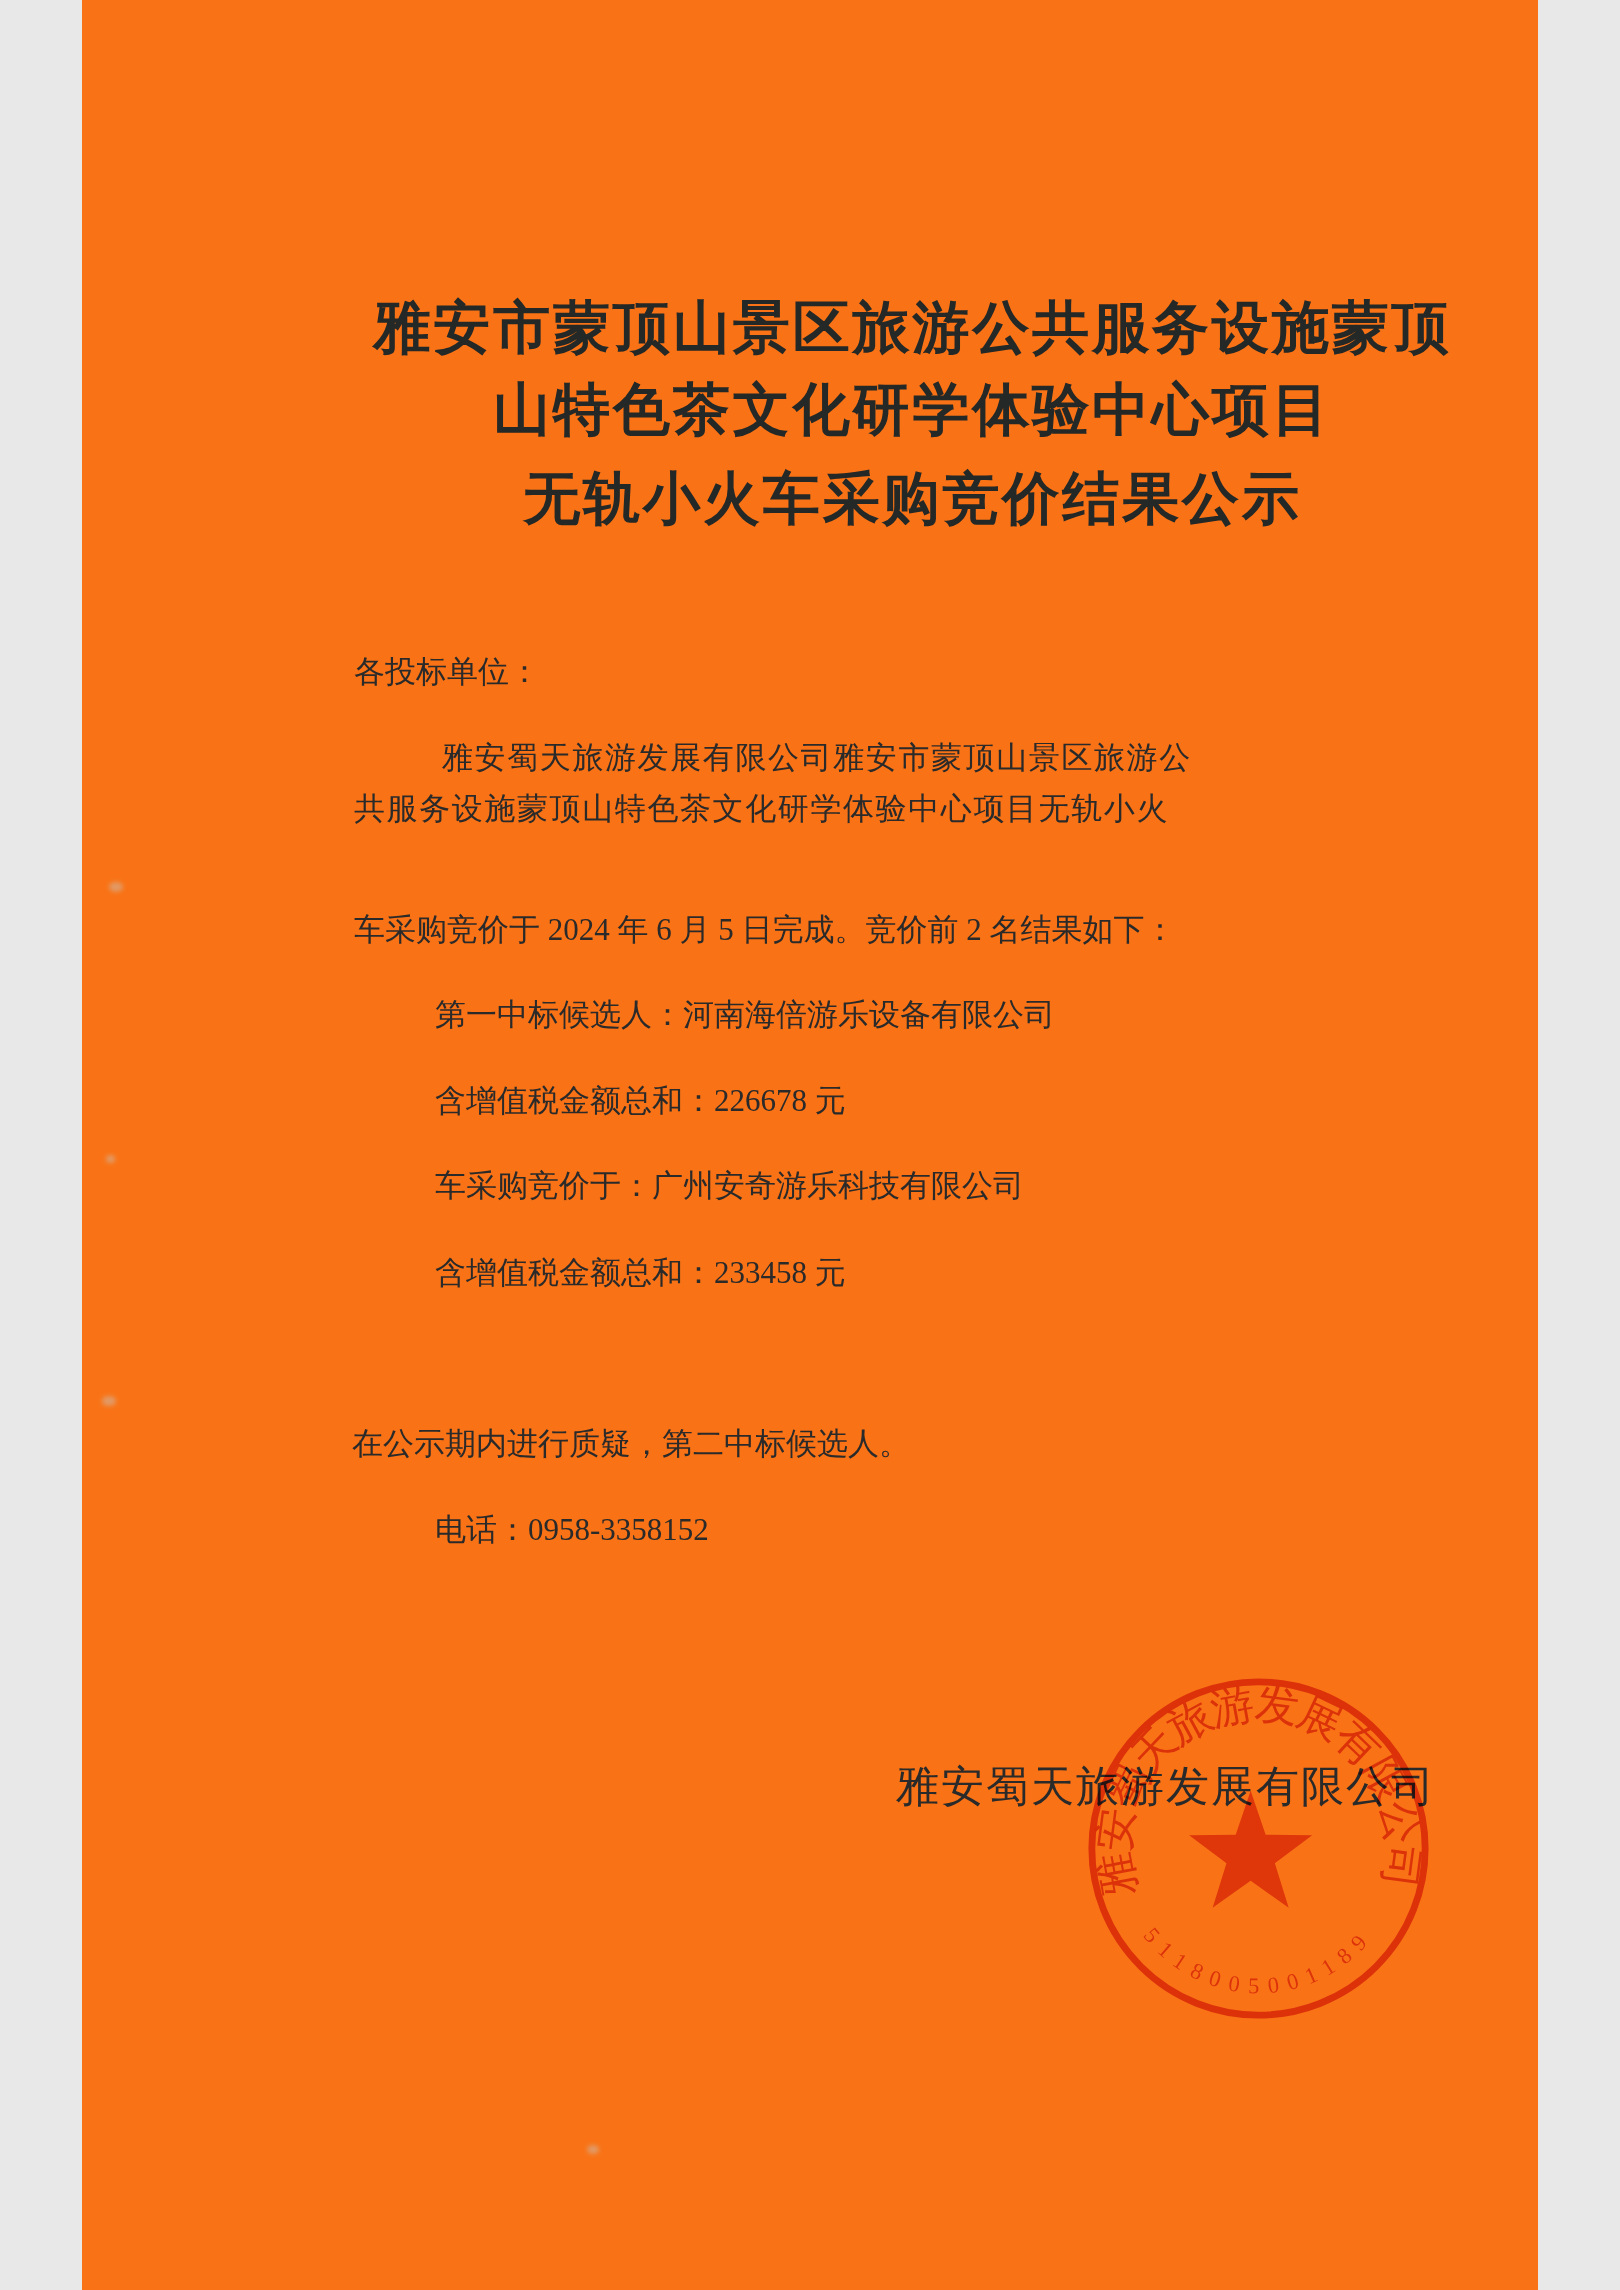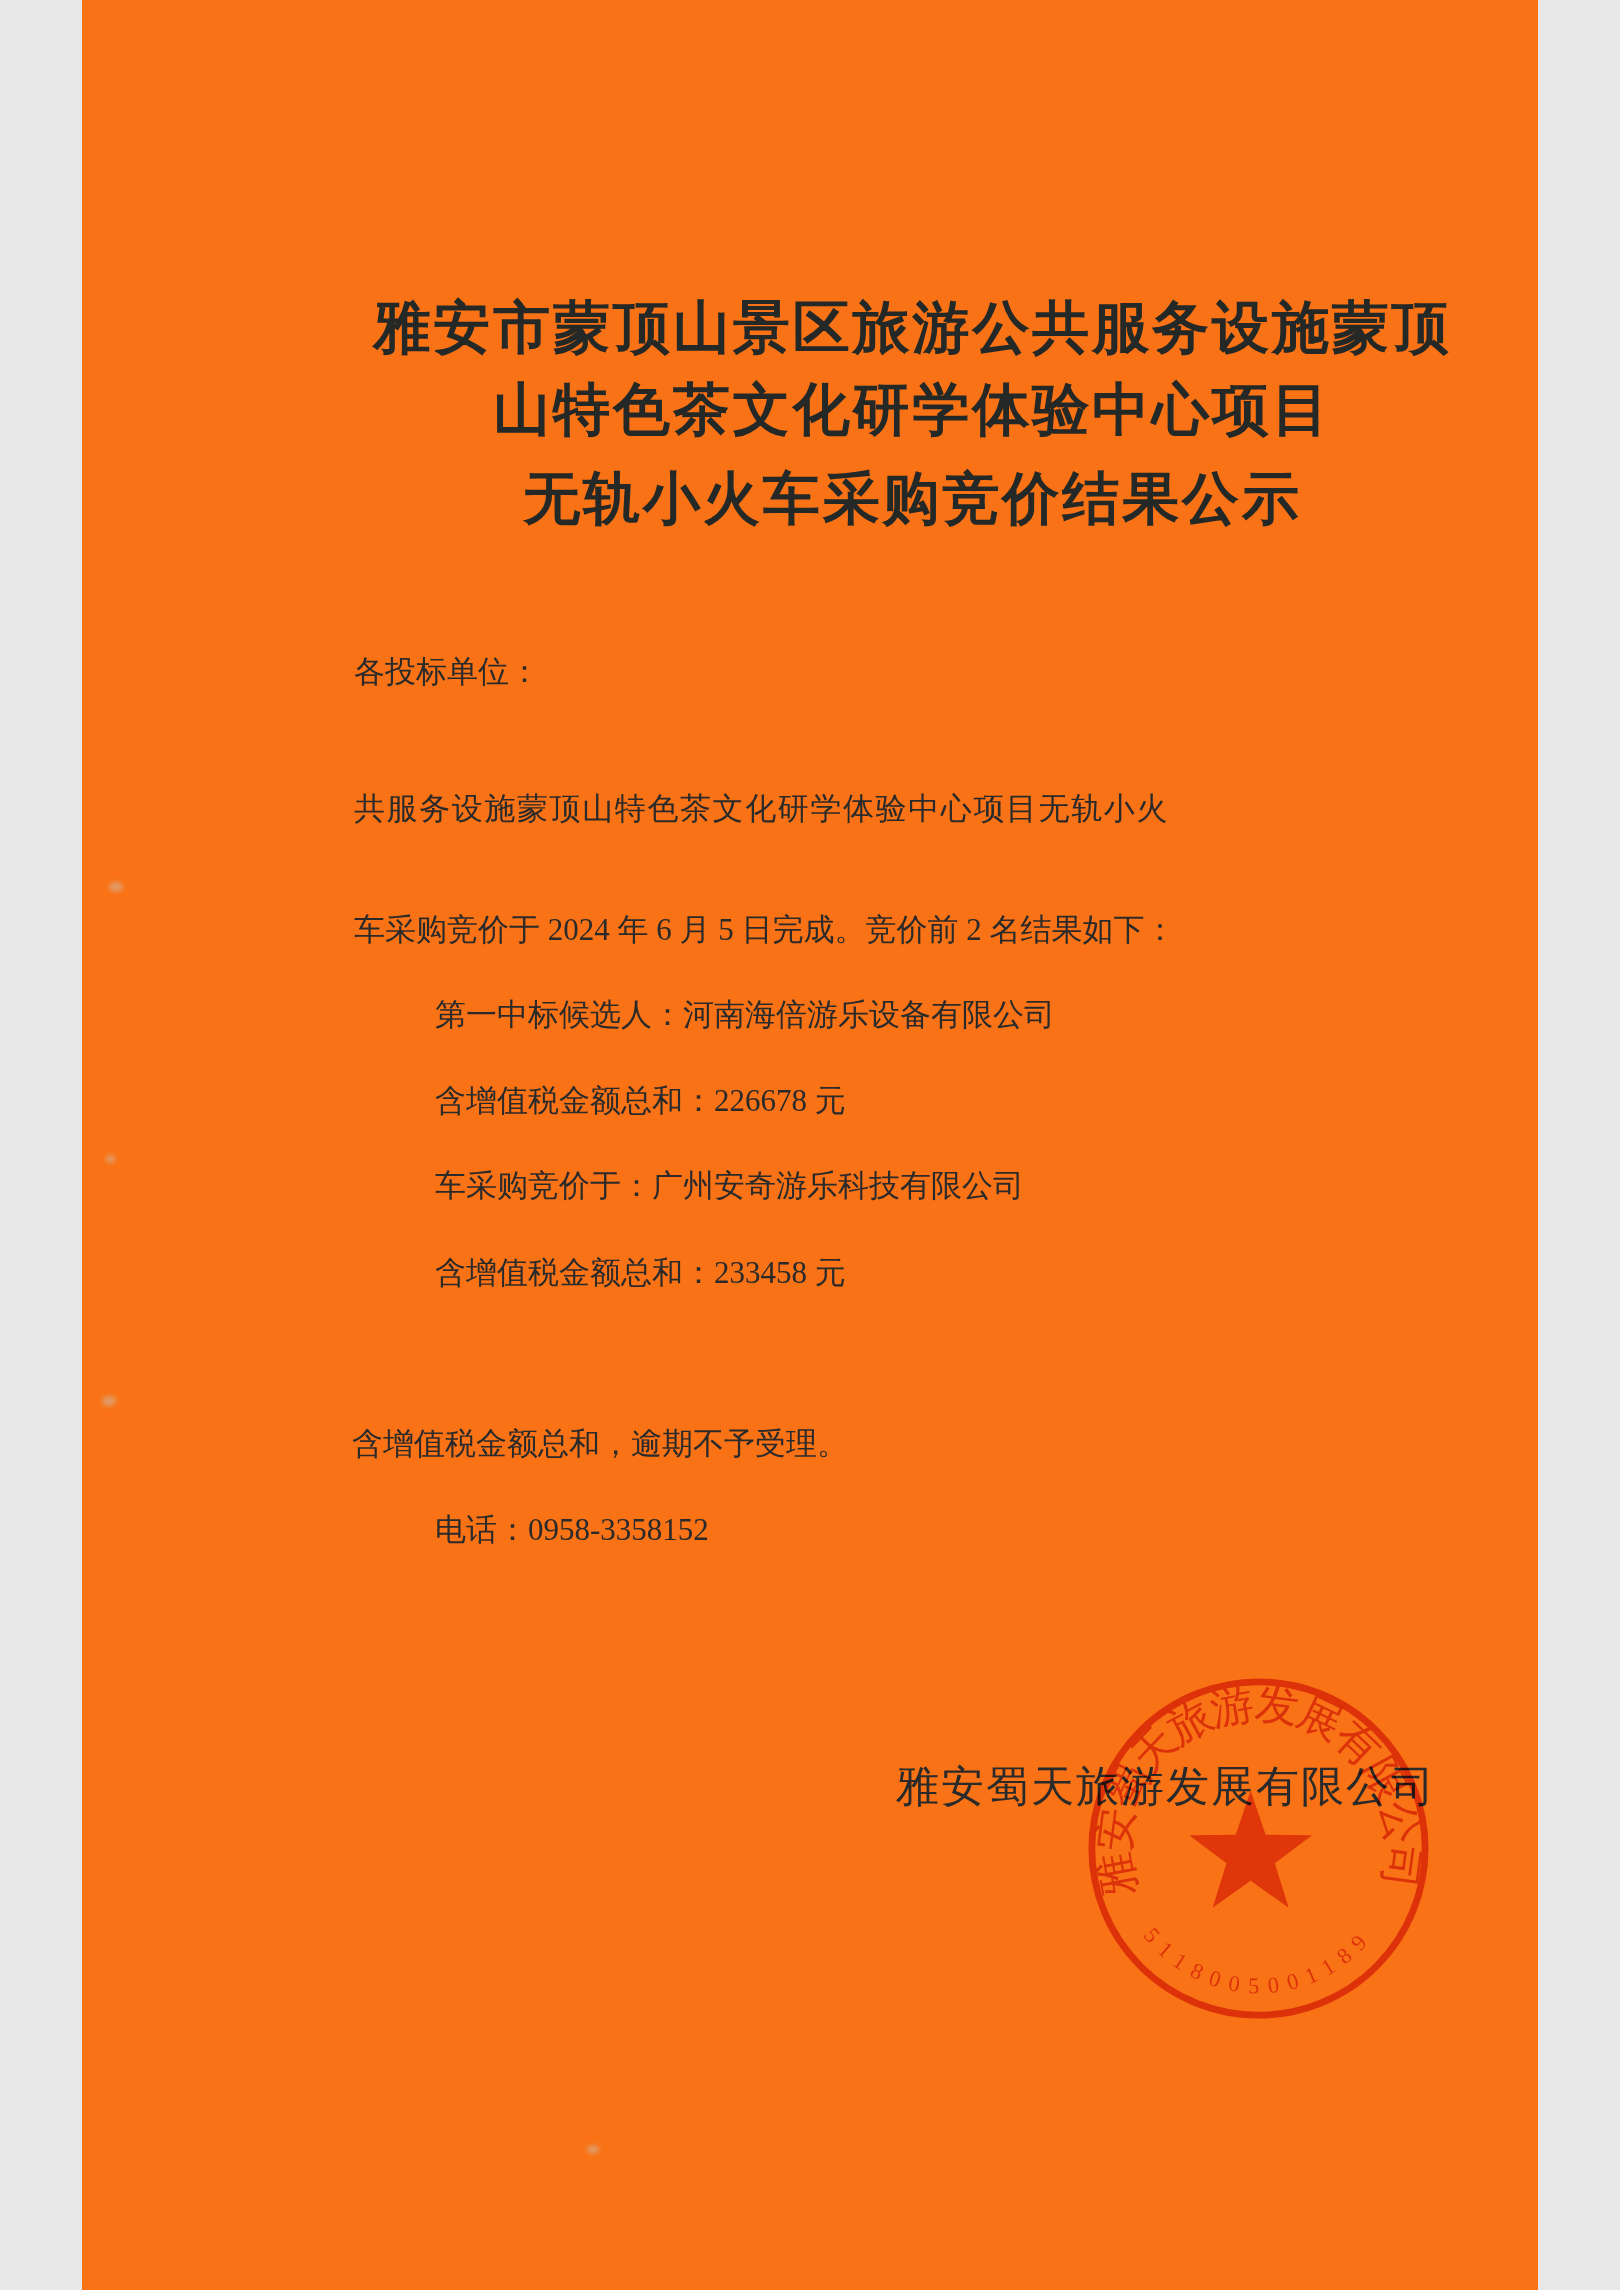--- a/index.html
+++ b/index.html
@@ -61,27 +61,28 @@
 </head>
 <body>
 
 <div class="page">
 
   <div class="abs title-line" style="top:298px">雅安市蒙顶山景区旅游公共服务设施蒙顶</div>
   <div class="abs title-line" style="top:380px">山特色茶文化研学体验中心项目</div>
   <div class="abs title-line" style="top:469px">无轨小火车采购竞价结果公示</div>
 
   <div class="abs body-line" style="left:272px; top:647px">各投标单位：</div>
+  <div class="abs body-line ls" style="left:360px; top:733px">雅安蜀天旅游发展有限公司雅安市蒙顶山景区旅游公</div>
   <div class="abs body-line ls" style="left:272px; top:784px">共服务设施蒙顶山特色茶文化研学体验中心项目无轨小火</div>
   <div class="abs body-line" style="left:272px; top:905px">车采购竞价于 2024 年 6 月 5 日完成。竞价前 2 名结果如下：</div>
   <div class="abs body-line" style="left:353px; top:990px">第一中标候选人：河南海倍游乐设备有限公司</div>
   <div class="abs body-line" style="left:353px; top:1076px">含增值税金额总和：226678 元</div>
   <div class="abs body-line" style="left:353px; top:1161px">车采购竞价于：广州安奇游乐科技有限公司</div>
   <div class="abs body-line" style="left:353px; top:1248px">含增值税金额总和：233458 元</div>
-  <div class="abs body-line" style="left:270px; top:1419px">含增值税金额总和，逾期不予受理。</div>
+  <div class="abs body-line" style="left:270px; top:1419px">在公示期内进行质疑，第二中标候选人。</div>
   <div class="abs body-line" style="left:353px; top:1505px">电话：0958-3358152</div>
 
   <div class="abs sig" style="left:814px; top:1762px; letter-spacing:2px">雅安蜀天旅游发展有限公司</div>
 
   <svg class="abs stamp" viewBox="0 0 356 356">
     <circle cx="178" cy="178" r="170" fill="none" stroke="#dc4c42" stroke-width="7" opacity="0.92"></circle>
     <polygon points="170,119 185.3,164 232.8,164.6 194.7,193 208.8,238.4 170,211 131.2,238.4 145.3,193 107.2,164.6 154.7,164" fill="#dc4c42" opacity="0.85"></polygon>
     <path id="sealArcTop" d="M 54 223 A 132 132 0 1 1 302 223" fill="none"></path>
     <path id="sealArcBottom" d="M 50 252 A 148 148 0 0 0 306 252" fill="none"></path>
     <text font-size="44" opacity="0.92">

